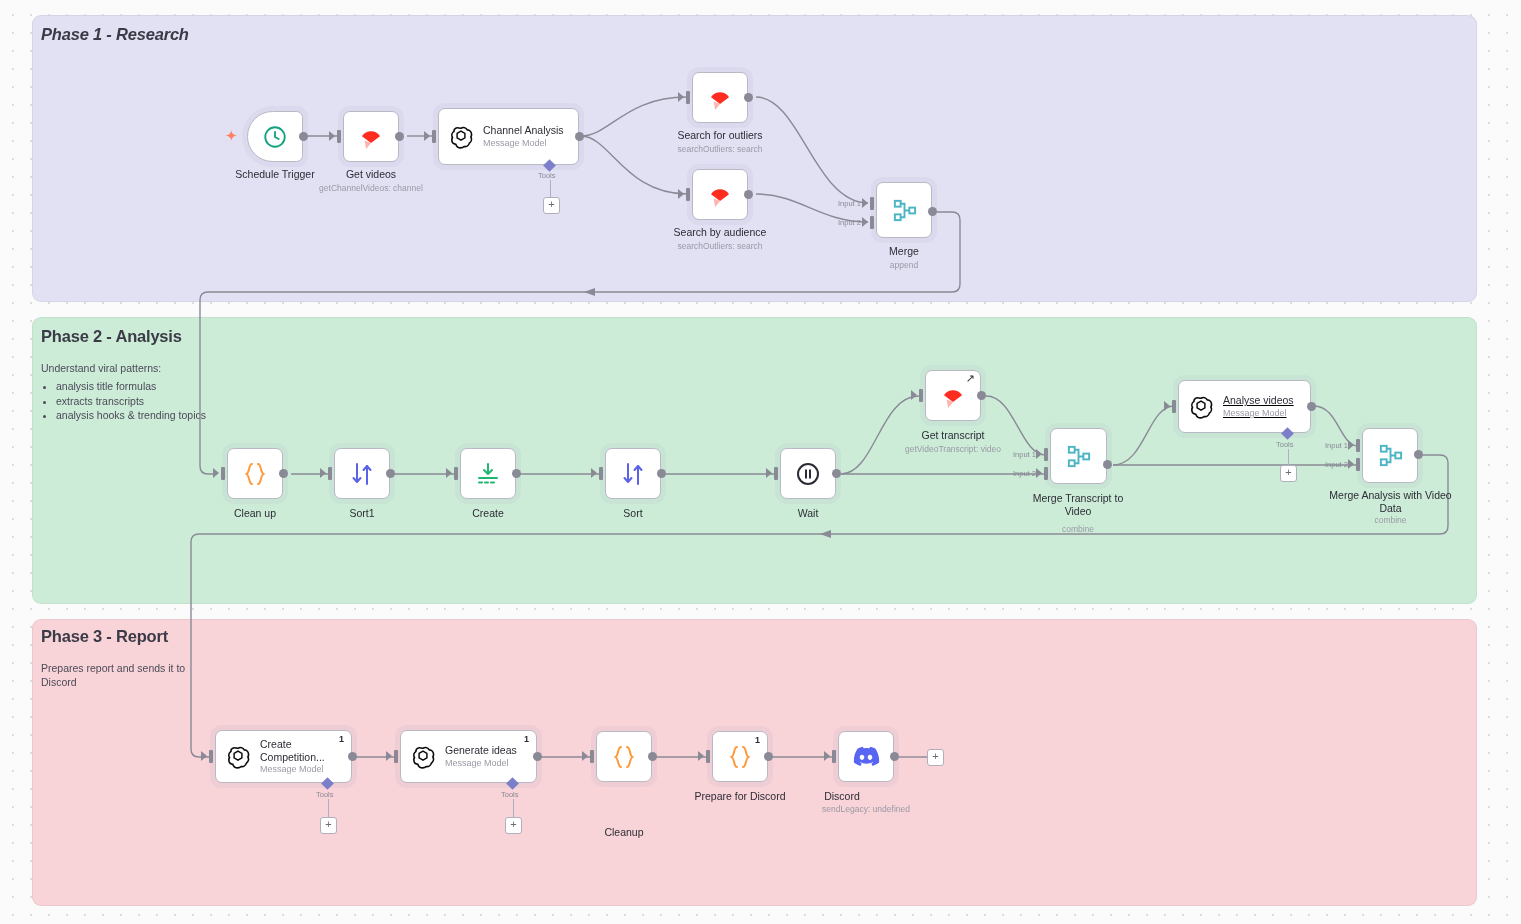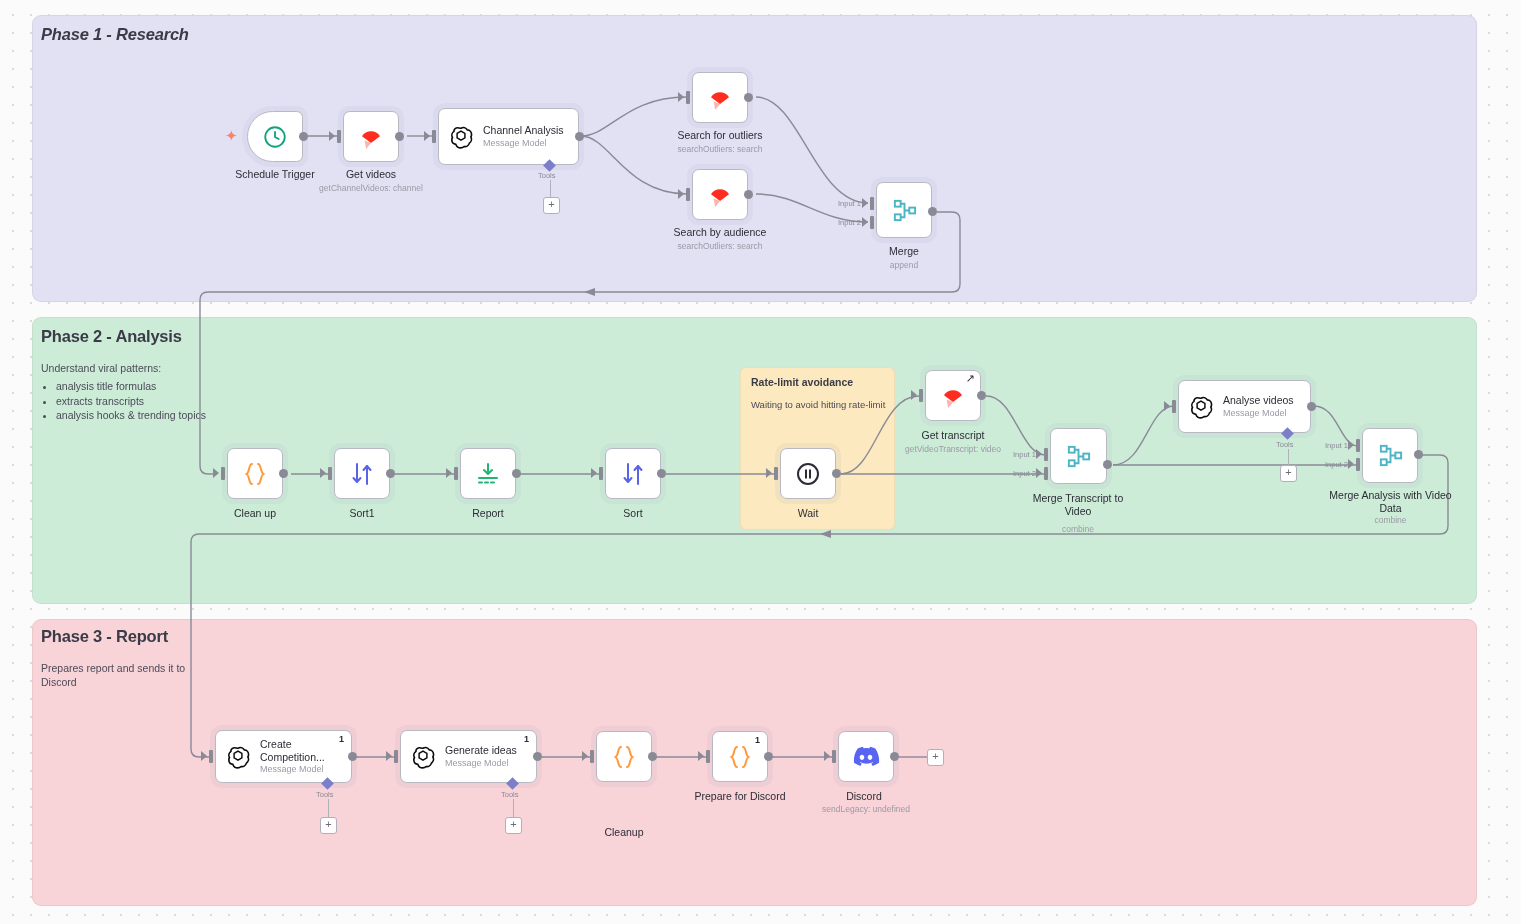--- a/index.html
+++ b/index.html
@@ -231,24 +231,20 @@
     </ul>
   </div>
 
   <div class="phase" style="left:32px; top:619px; width:1445px; height:287px; background:#f8d3d8;">
   </div>
   <div class="phase-title" style="left:41px; top:627px;">Phase 3 - Report</div>
   <div class="phase-desc" style="left:41px; top:661px; width:180px;">
     <span>Prepares report and sends it to Discord</span>
   </div>
 
-  <div class="sticky-note" style="left:740px; top:367px; width:155px; height:163px; background:#fce9c0;">
-    <div class="sn-title">Rate-limit avoidance</div>
-    <div class="sn-body">Waiting to avoid hitting rate-limit</div>
-  </div>
 
   <svg id="edges">
     <defs>
       <marker id="arrow" markerWidth="7" markerHeight="7" refX="6" refY="3.5" orient="auto">
         <path d="M0,0 L7,3.5 L0,7 z" fill="#8a8a96"></path>
       </marker>
       <marker id="arrowL" markerWidth="7" markerHeight="7" refX="6" refY="3.5" orient="auto">
         <path d="M0,0 L7,3.5 L0,7 z" fill="#8a8a96"></path>
       </marker>
     </defs>
@@ -422,21 +418,21 @@
       <svg class="icon-svg" width="28" height="28" viewBox="0 0 28 28">
         <path d="M14 4 L14 14 M14 14 L10 10 M14 14 L18 10" fill="none" stroke="#21b573" stroke-width="2" stroke-linecap="round" stroke-linejoin="round"></path>
         <path d="M5 18 L23 18" stroke="#21b573" stroke-width="2" stroke-linecap="round"></path>
         <path d="M5 22.5 L8 22.5 M11 22.5 L14 22.5 M17 22.5 L20 22.5" stroke="#21b573" stroke-width="2" stroke-linecap="round"></path>
       </svg>
     </span>
   </div>
   <div class="in-bar" style="left:454px; top:467px;"></div>
   <div class="in-arrow" style="left:446px; top:468px;"></div>
   <div class="out-dot" style="left:512px; top:469px;"></div>
-  <div class="node-label" style="left:410px; top:507px; width:156px;">Report</div>
+  <div class="node-label" style="left:410px; top:507px; width:156px;">Create</div>
 
   <div class="node square" style="left:605px; top:448px; width:56px; height:51px;">
     <span>
       <svg class="icon-svg" width="28" height="28" viewBox="0 0 28 28">
         <path d="M9 4 L9 22 M9 22 L5.5 18 M9 22 L12.5 18" fill="none" stroke="#5a63e8" stroke-width="2" stroke-linecap="round" stroke-linejoin="round"></path>
         <path d="M19 24 L19 6 M19 6 L15.5 10 M19 6 L22.5 10" fill="none" stroke="#5a63e8" stroke-width="2" stroke-linecap="round" stroke-linejoin="round"></path>
       </svg>
     </span>
   </div>
   <div class="in-bar" style="left:599px; top:467px;"></div>
@@ -486,21 +482,21 @@
   <div class="in-bar" style="left:1044px; top:448px;"></div>
   <div class="in-arrow" style="left:1036px; top:449px;"></div>
   <div class="port-label" style="left:1013px; top:450px;">Input 1</div>
   <div class="in-bar" style="left:1044px; top:467px;"></div>
   <div class="in-arrow" style="left:1036px; top:468px;"></div>
   <div class="port-label" style="left:1013px; top:469px;">Input 2</div>
   <div class="out-dot" style="left:1103px; top:460px;"></div>
   <div class="node-label wrap" style="left:1018px; top:492px; width:120px;">Merge Transcript to Video</div>
   <div class="node-sub" style="left:1018px; top:524px; width:120px;">combine</div>
 
-  <div class="node wide" style="left:1178px; top:380px; width:133px; height:53px;">
+  <div class="node wide" style="left:1178px; top:380px; width:133px; height:53px;text-decoration:underline;">
     <span>
       <svg class="icon-svg" width="26" height="26" viewBox="0 0 32 32">
         <path fill="none" stroke="#0b0b0b" stroke-width="2.0" d="M16 5.2c2.8-1.6 6.2-0.6 7.8 2.1 2.9 0.2 5.2 2.7 5.2 5.7 0 1.1-0.3 2.1-0.8 3 1.4 2.6 0.6 5.9-1.9 7.6-0.7 2.8-3.5 4.6-6.4 4.1-1.1 1.1-2.6 1.7-4.2 1.7-2.8 0-5.2-1.8-6-4.3-2.8-0.3-5-2.7-5-5.6 0-1 0.3-2 0.8-2.9-1.5-2.6-0.7-5.9 1.8-7.6C7.1 6.2 9.7 4.3 12.6 4.7 13.5 4.8 14.8 5.2 16 5.2z"></path>
         <path fill="none" stroke="#0b0b0b" stroke-width="1.8" d="M11.2 11.5l4.8-2.8 4.8 2.8v5.6l-4.8 2.8-4.8-2.8z"></path>
       </svg>
     </span>
     <span>
       <div class="node-title-in">Analyse videos</div>
       <div class="node-subtitle-in">Message Model</div>
     </span>
@@ -605,17 +601,17 @@
   <div class="node square" style="left:838px; top:731px; width:56px; height:51px;">
     <span>
       <svg class="icon-svg" width="28" height="22" viewBox="0 0 28 22">
         <path fill="#5865f2" d="M23.3 2.4A21 21 0 0 0 18.1 0.8a14 14 0 0 0-0.7 1.4 19.5 19.5 0 0 0-5.8 0A14 14 0 0 0 10.9 0.8 21 21 0 0 0 5.7 2.4C2.4 7.3 1.5 12 2 16.7a21.2 21.2 0 0 0 6.4 3.2c0.5-0.7 1-1.5 1.3-2.3a13.7 13.7 0 0 1-2.1-1c0.2-0.1 0.4-0.3 0.5-0.4a15.1 15.1 0 0 0 12.8 0c0.2 0.1 0.4 0.3 0.5 0.4a13.7 13.7 0 0 1-2.1 1c0.4 0.8 0.8 1.6 1.3 2.3a21.1 21.1 0 0 0 6.4-3.2c0.6-5.4-0.9-10.1-3.7-14.3zM10 13.9c-1.3 0-2.3-1.2-2.3-2.6S8.7 8.7 10 8.7s2.3 1.2 2.3 2.6-1 2.6-2.3 2.6zm8 0c-1.3 0-2.3-1.2-2.3-2.6s1-2.6 2.3-2.6 2.3 1.2 2.3 2.6-1 2.6-2.3 2.6z"></path>
       </svg>
     </span>
   </div>
   <div class="in-bar" style="left:832px; top:750px;"></div>
   <div class="in-arrow" style="left:824px; top:751px;"></div>
   <div class="out-dot" style="left:890px; top:752px;"></div>
-  <div class="node-label" style="left:786px; top:790px; width:156px;">Discord</div>
+  <div class="node-label" style="left:764px; top:790px; width:156px;">Discord</div>
   <div class="node-sub" style="left:788px; top:804px; width:156px;">sendLegacy: undefined</div>
   <div class="plus-box" style="left:927px; top:749px;">+</div>
 
 </div>
 
 </body></html>

